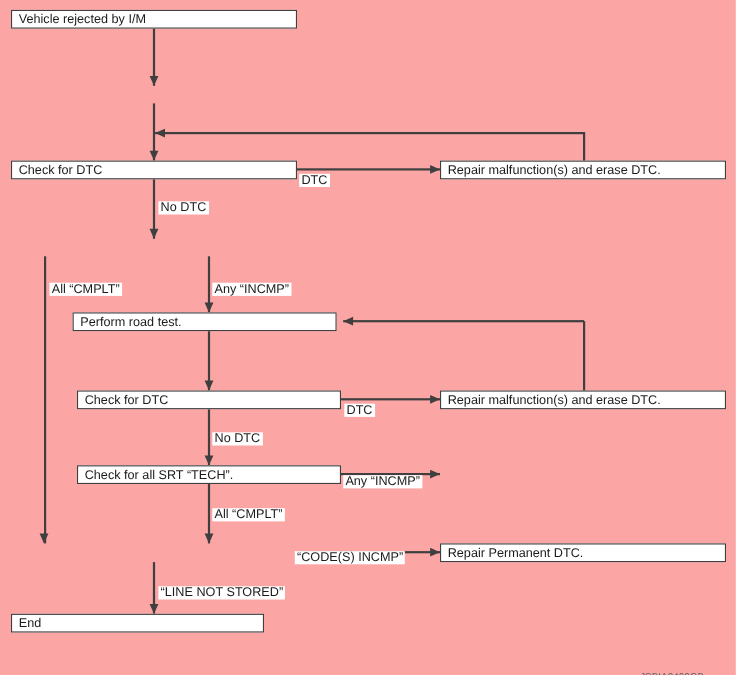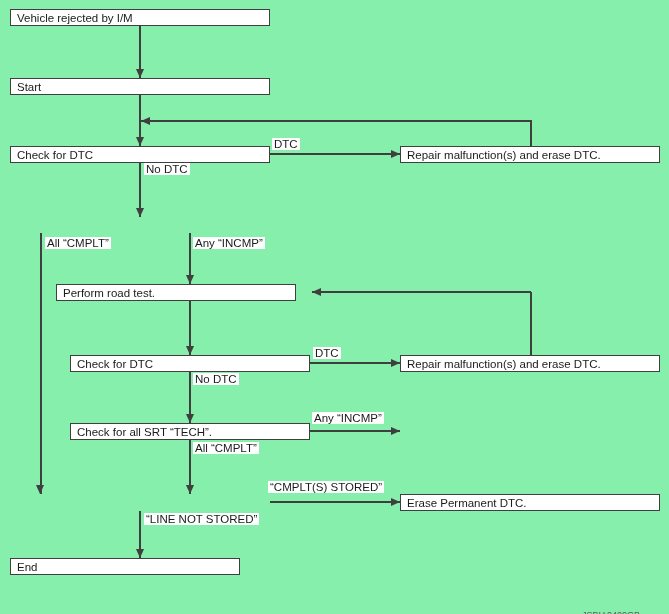--- a/index.html
+++ b/index.html
@@ -1,52 +1,51 @@
 <!DOCTYPE html>
 <html><head>
 <meta charset="utf-8">
 <style>
   html,body{margin:0;padding:0;background:#fff;}
   .canvas{
-    position:relative;width:669px;height:614px;background:#86efac;overflow:hidden;
+    position:relative;width:669px;height:614px;background:#fca5a5;overflow:hidden;
     font-family:"Liberation Sans", sans-serif;color:#1b1b1b;
   }
   .node{
     position:absolute;height:17px;box-sizing:border-box;background:#fff;
     border:1.5px solid #3f3f3f;display:flex;align-items:center;
     padding-left:6px;font-size:11.5px;white-space:nowrap;z-index:3;
   }
   .h{position:absolute;height:1.5px;background:#3f3f3f;z-index:1;}
   .v{position:absolute;width:1.5px;background:#3f3f3f;z-index:1;}
   .arr-down{position:absolute;width:0;height:0;z-index:2;
     border-left:4px solid transparent;border-right:4px solid transparent;
     border-top:9px solid #3f3f3f;}
   .arr-right{position:absolute;width:0;height:0;z-index:2;
     border-top:4px solid transparent;border-bottom:4px solid transparent;
     border-left:9px solid #3f3f3f;}
   .arr-left{position:absolute;width:0;height:0;z-index:2;
     border-top:4px solid transparent;border-bottom:4px solid transparent;
     border-right:9px solid #3f3f3f;}
-  .elabel{position:absolute;font-size:11.5px;white-space:nowrap;z-index:4;background:#fff;padding:0 2px;}
+  .elabel{position:absolute;font-size:11.5px;white-space:nowrap;z-index:4;background:#fff;padding:0 2px;margin-top:20px;}
   .figcode{position:absolute;font-size:9px;color:#5a5a5a;z-index:4;}
 </style>
 </head>
 <body>
 
 <div class="canvas">
 
   <div class="node" style="left:10px;top:9px;width:260px">Vehicle rejected by I/M</div>
-  <div class="node" style="left:10px;top:78px;width:260px">Start</div>
   <div class="node" style="left:10px;top:146px;width:260px">Check for DTC</div>
   <div class="node" style="left:400px;top:146px;width:260px">Repair malfunction(s) and erase DTC.</div>
-  <div class="node" style="left:56px;top:284px;width:240px">Perform road test.</div>
+  <div class="node" style="left:66px;top:284px;width:240px">Perform road test.</div>
   <div class="node" style="left:70px;top:355px;width:240px">Check for DTC</div>
   <div class="node" style="left:400px;top:355px;width:260px">Repair malfunction(s) and erase DTC.</div>
   <div class="node" style="left:70px;top:423px;width:240px">Check for all SRT “TECH”.</div>
-  <div class="node" style="left:400px;top:494px;width:260px">Erase Permanent DTC.</div>
+  <div class="node" style="left:400px;top:494px;width:260px">Repair Permanent DTC.</div>
   <div class="node" style="left:10px;top:558px;width:230px">End</div>
 
   <div class="v" style="left:139px;top:25px;height:53px"></div>
   <div class="v" style="left:139px;top:94px;height:52px"></div>
   <div class="h" style="left:141px;top:120px;width:390px"></div>
   <div class="v" style="left:530px;top:120px;height:27px"></div>
   <div class="h" style="left:270px;top:153px;width:130px"></div>
   <div class="v" style="left:139px;top:162px;height:55px"></div>
   <div class="v" style="left:40px;top:233px;height:261px"></div>
   <div class="v" style="left:189px;top:233px;height:51px"></div>
@@ -77,18 +76,18 @@
   <div class="arr-down" style="left:136px;top:549px"></div>
 
   <div class="elabel" style="left:272px;top:138px">DTC</div>
   <div class="elabel" style="left:144px;top:163px">No DTC</div>
   <div class="elabel" style="left:45px;top:237px">All “CMPLT”</div>
   <div class="elabel" style="left:193px;top:237px">Any “INCMP”</div>
   <div class="elabel" style="left:313px;top:347px">DTC</div>
   <div class="elabel" style="left:193px;top:373px">No DTC</div>
   <div class="elabel" style="left:312px;top:412px">Any “INCMP”</div>
   <div class="elabel" style="left:193px;top:442px">All “CMPLT”</div>
-  <div class="elabel" style="left:268px;top:481px">“CMPLT(S) STORED”</div>
+  <div class="elabel" style="left:268px;top:481px">“CODE(S) INCMP”</div>
   <div class="elabel" style="left:144px;top:513px">“LINE NOT STORED”</div>
 
   <div class="figcode" style="left:561px;top:610px;width:100px;text-align:center">JSBIA0400GB</div>
 
 </div>
 
 </body></html>

